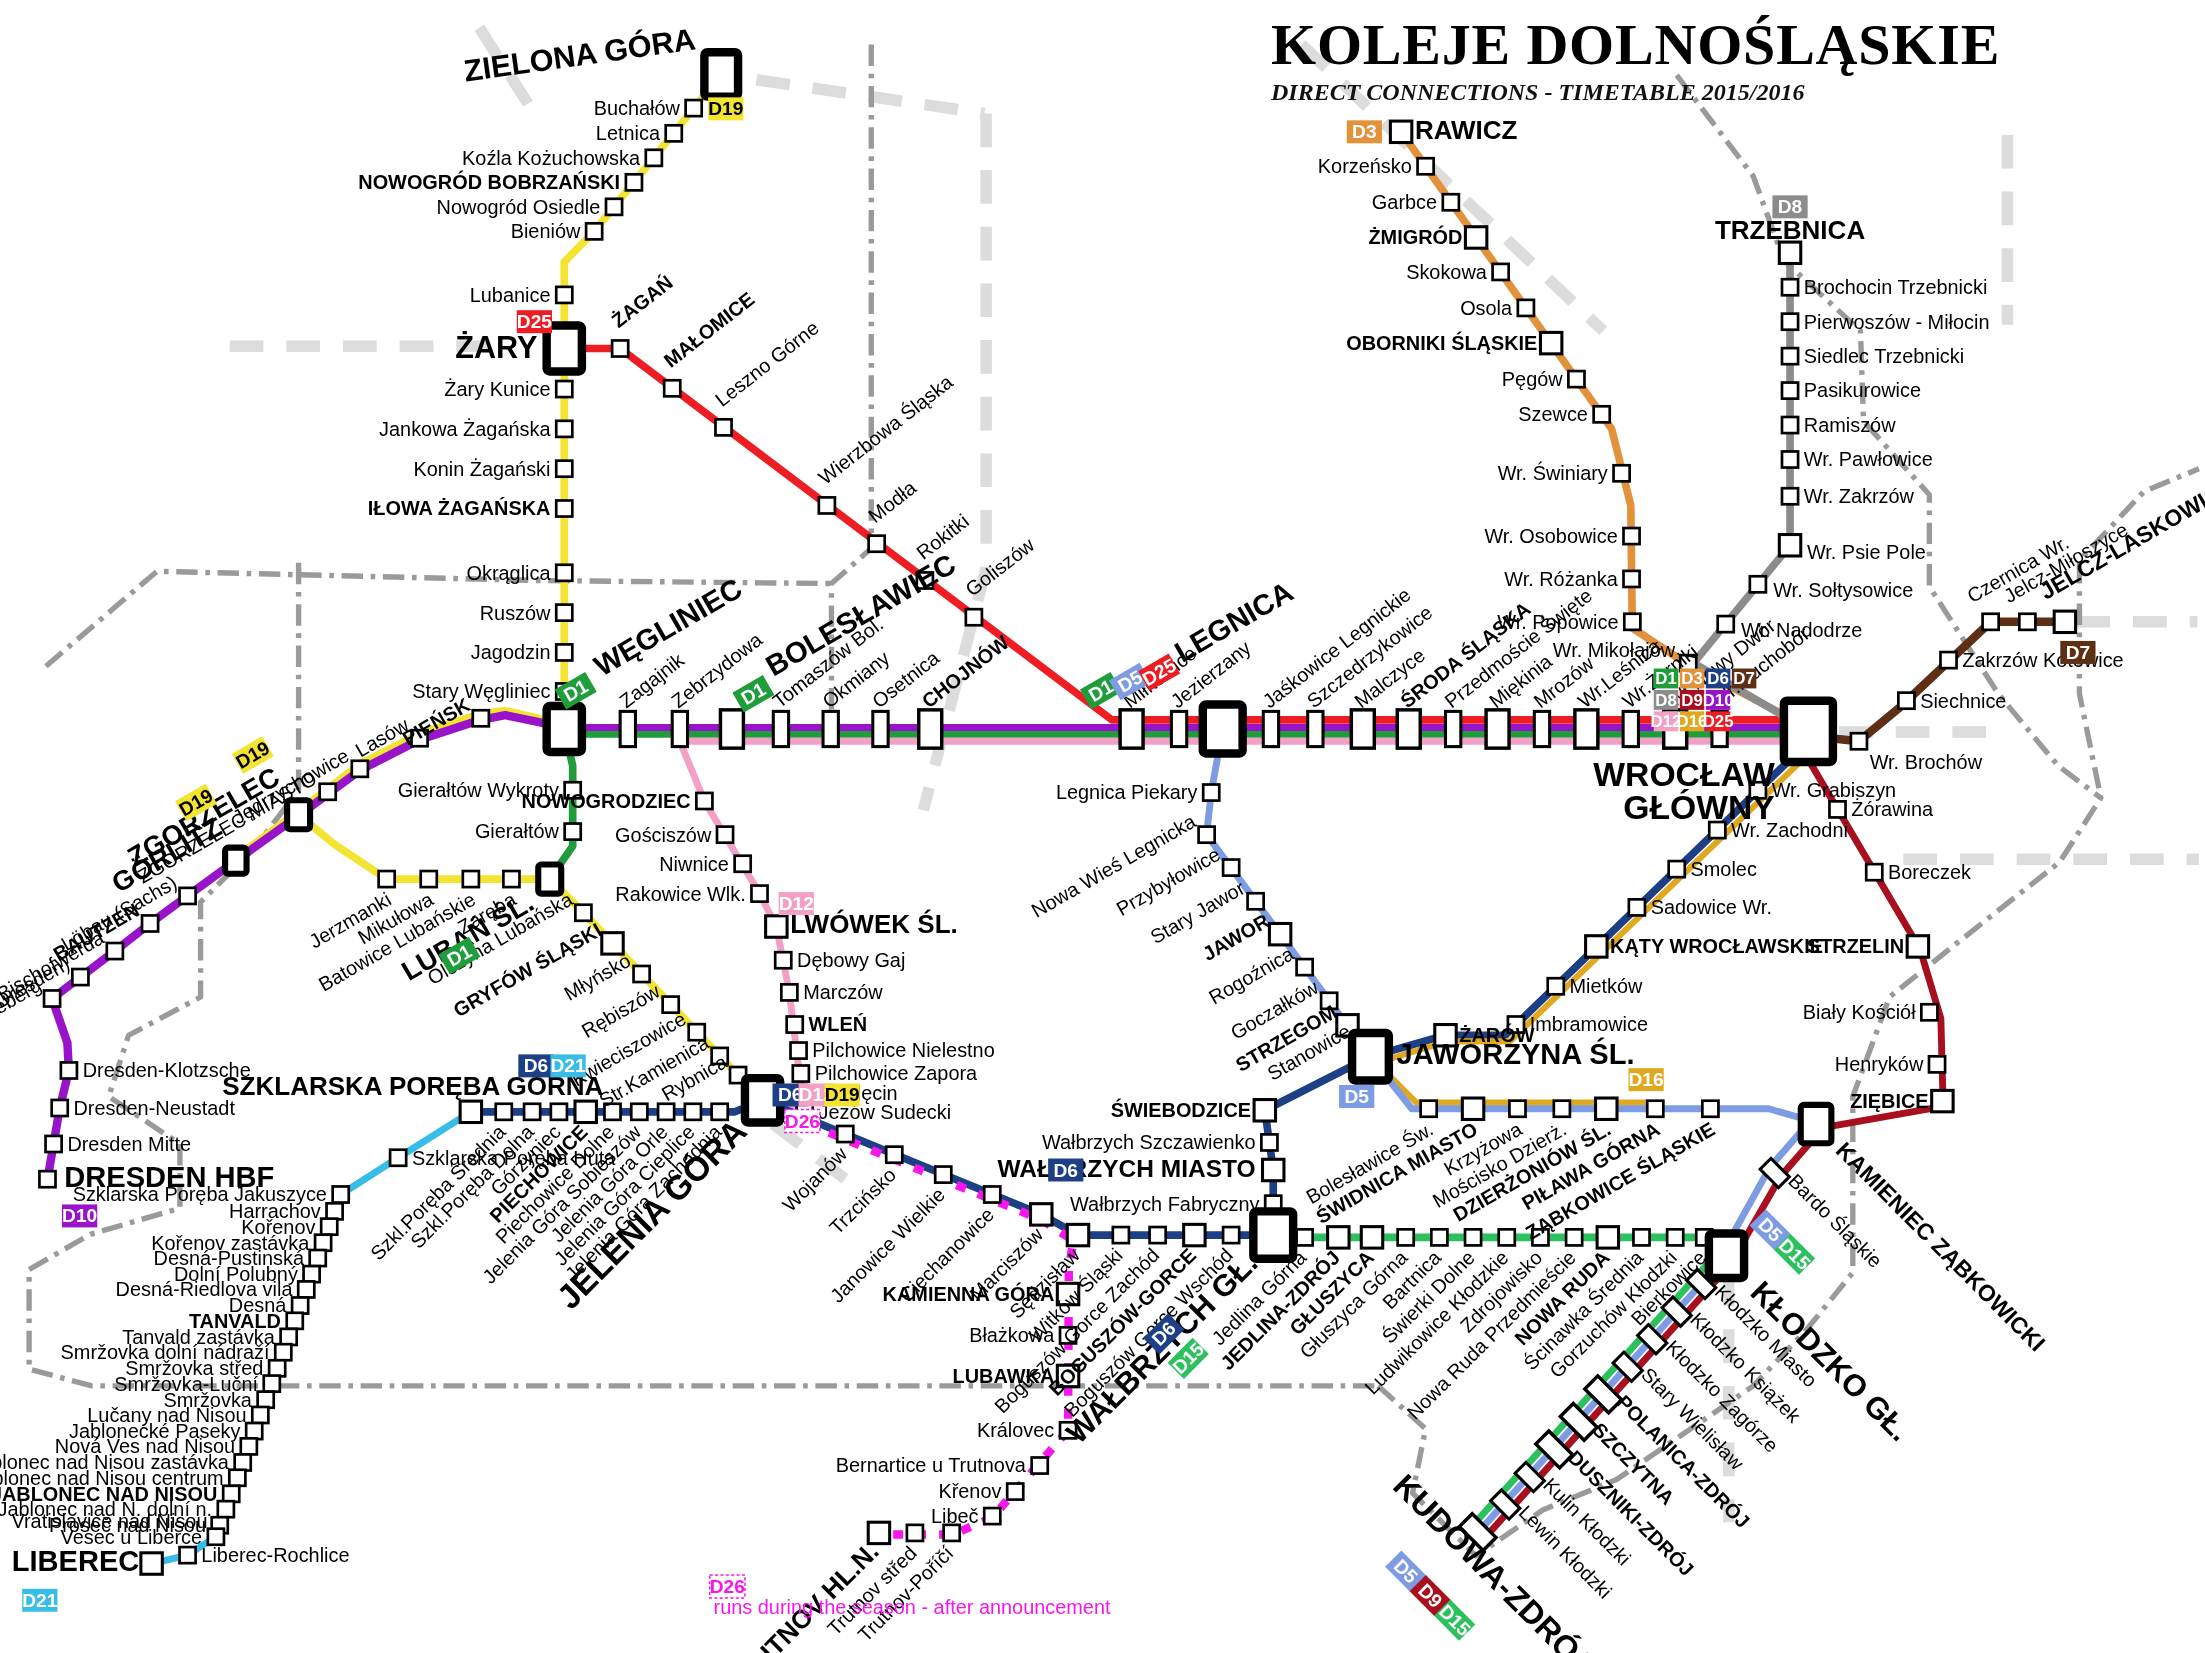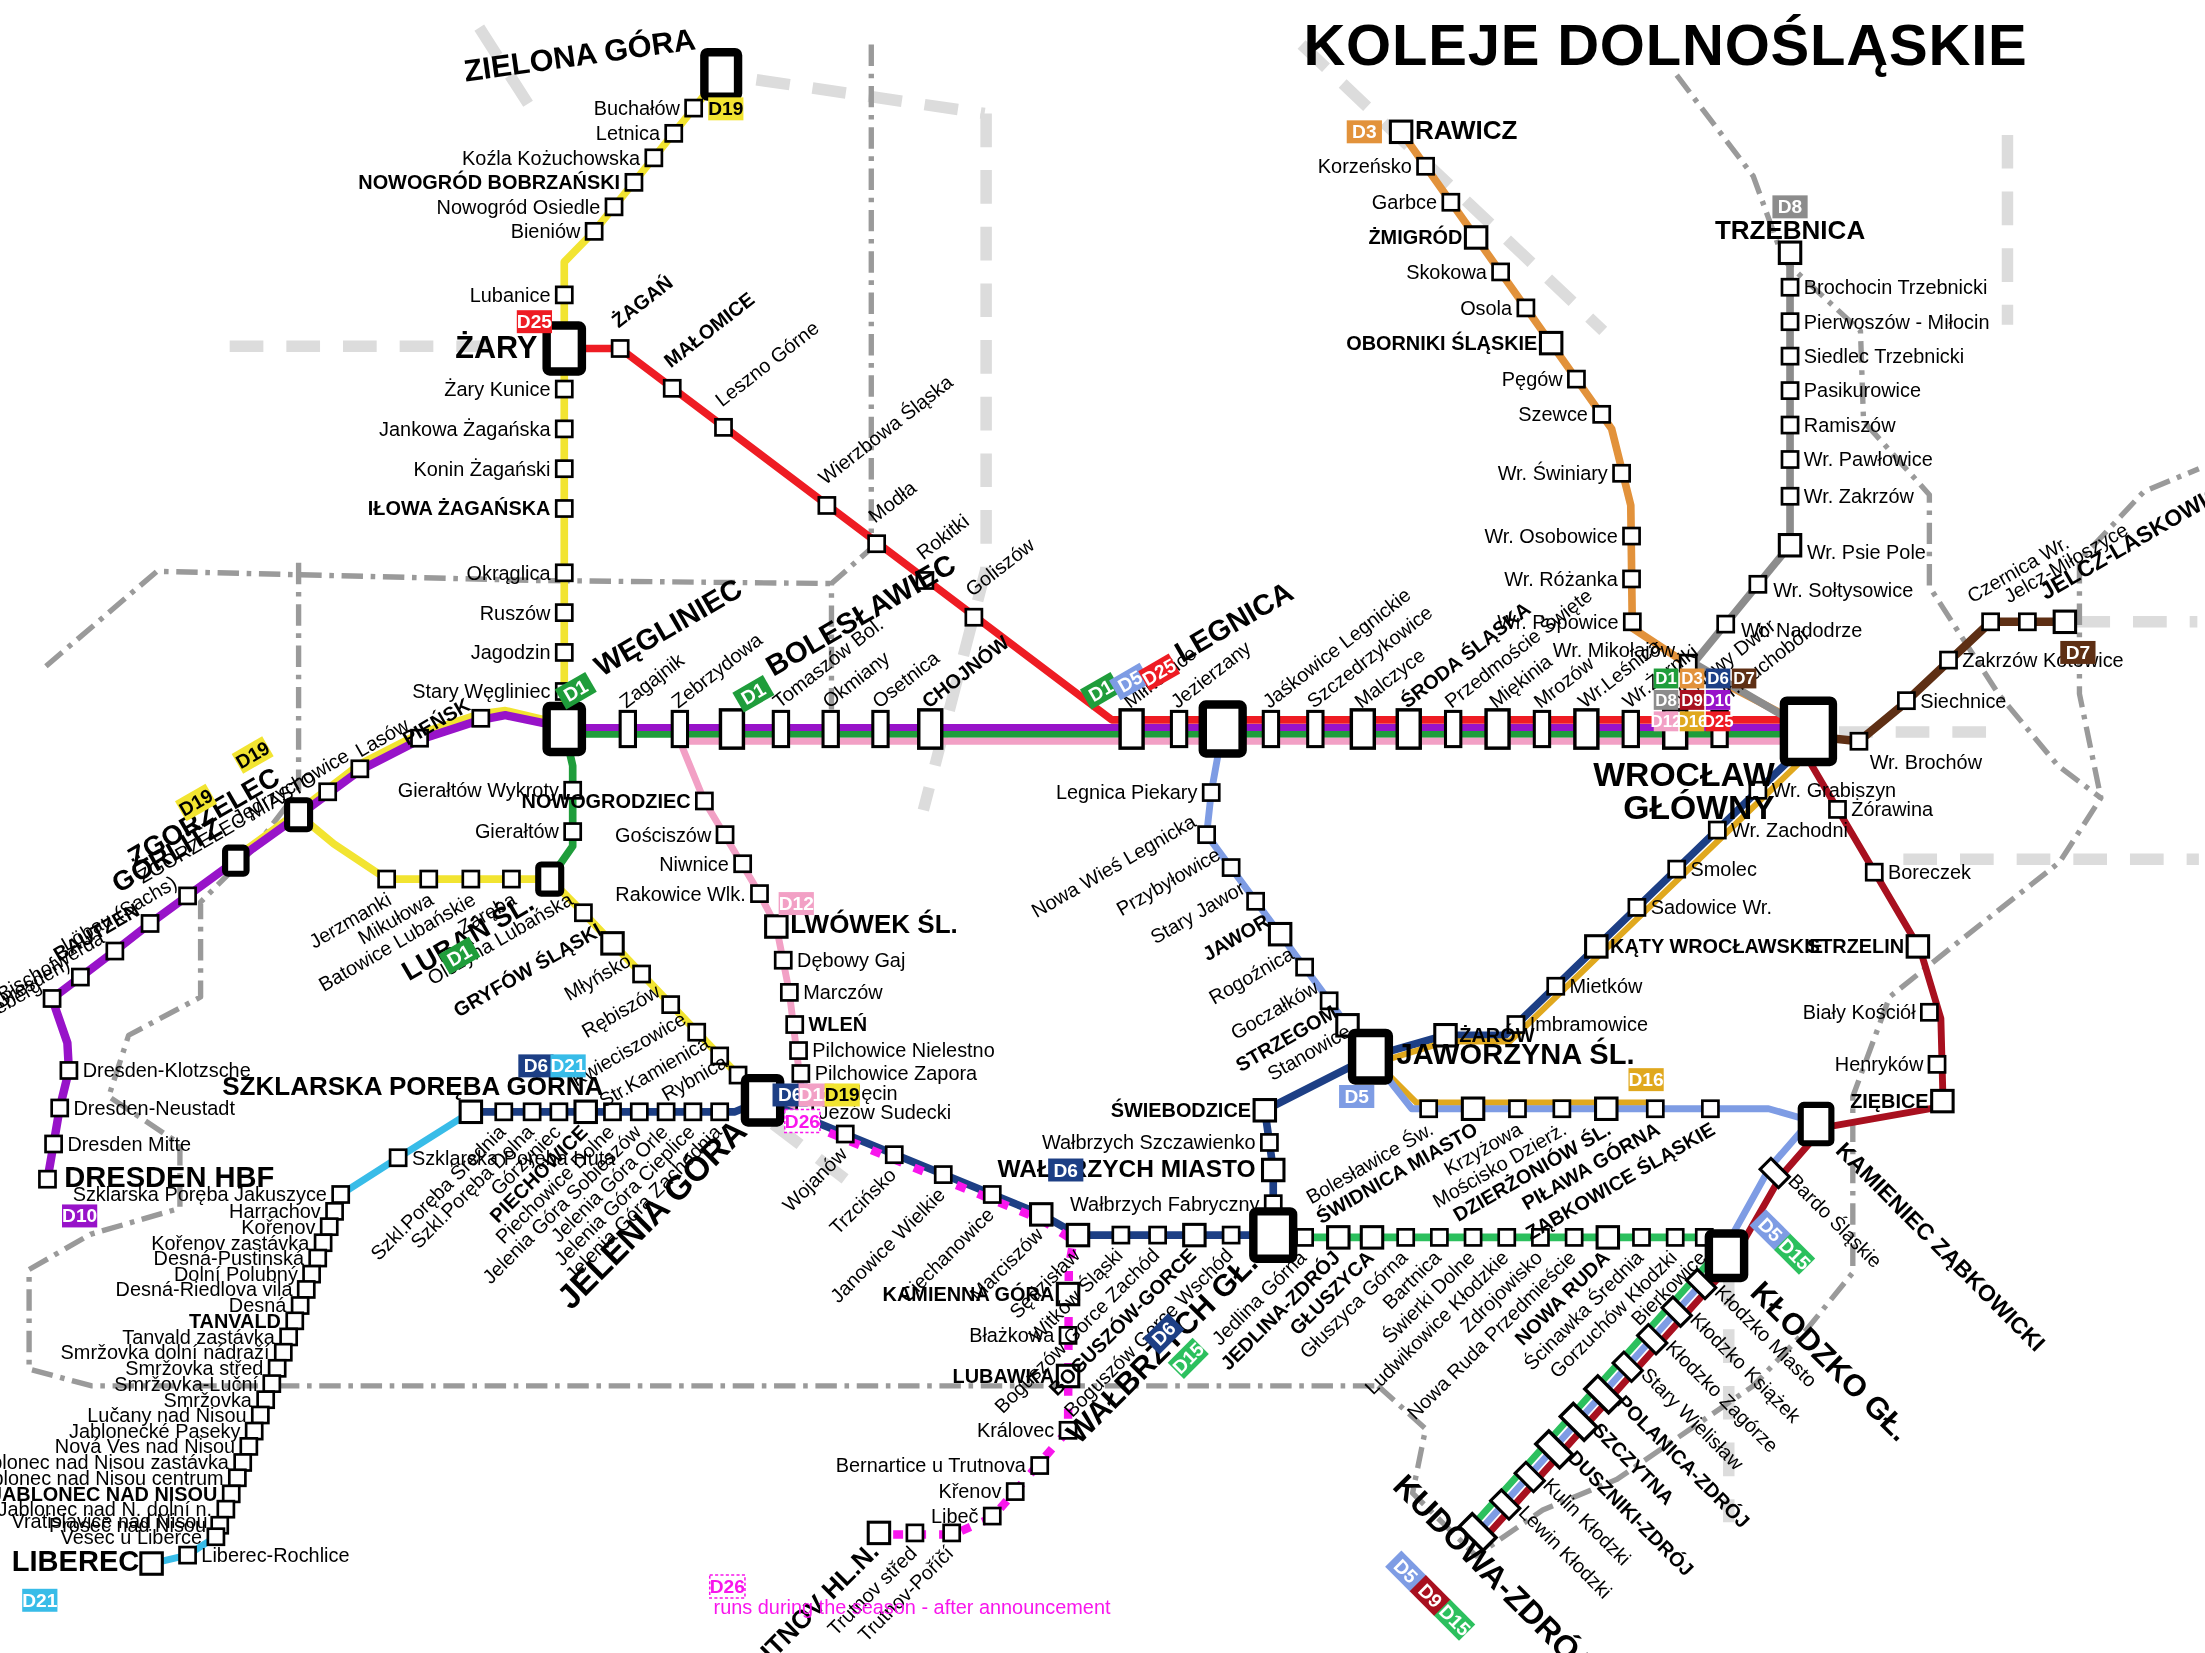--- a/index.html
+++ b/index.html
@@ -1,26 +1,27 @@
 <!DOCTYPE html>
 <html style="font-size:12.3px"><head>
 <meta charset="utf-8">
 <style>
   html,body{margin:0;padding:0;background:#fff;}
   body{width:2205px;height:1654px;position:relative;font-family:"Liberation Sans",sans-serif;}
   #map{position:absolute;left:0;top:0;}
-  #titleblock{position:absolute;left:1271px;top:10.7px;width:789px;text-align:center;z-index:5;}
+  #titleblock{position:absolute;left:1271px;top:10.7px;width:789px;text-align:left;z-index:5;font-family:Liberation Serif, serif;}
   #titleblock h1{margin:0;font-size:58px;font-weight:bold;letter-spacing:0.8px;color:#000;}
   #titleblock .sub{font-size:24px;font-style:italic;font-weight:bold;color:#111;margin-top:1.5px;}
 </style>
 </head>
 <body>
 
 <div id="titleblock">
   <h1>KOLEJE DOLNOŚLĄSKIE</h1>
+  <div class="sub">DIRECT CONNECTIONS - TIMETABLE 2015/2016</div>
 </div>
 
 <svg id="map" xmlns="http://www.w3.org/2000/svg" viewBox="0 0 2880 2160" width="2205" height="1654">
     <polyline points="300,452 648,452" fill="none" stroke="#dcdcdc" stroke-width="15" stroke-linejoin="round" stroke-linecap="butt" stroke-dasharray="44 30"></polyline>
     <polyline points="988,104 1286,148" fill="none" stroke="#dcdcdc" stroke-width="15" stroke-linejoin="round" stroke-linecap="butt" stroke-dasharray="44 30"></polyline>
     <polyline points="1288,148 1288,742" fill="none" stroke="#dcdcdc" stroke-width="15" stroke-linejoin="round" stroke-linecap="butt" stroke-dasharray="44 30"></polyline>
     <polyline points="1288,742 1206,1058" fill="none" stroke="#dcdcdc" stroke-width="15" stroke-linejoin="round" stroke-linecap="butt" stroke-dasharray="44 30"></polyline>
     <polyline points="1700,58 2094,432" fill="none" stroke="#dcdcdc" stroke-width="15" stroke-linejoin="round" stroke-linecap="butt" stroke-dasharray="44 30"></polyline>
     <polyline points="2622,176 2622,424" fill="none" stroke="#dcdcdc" stroke-width="15" stroke-linejoin="round" stroke-linecap="butt" stroke-dasharray="44 30"></polyline>
     <polyline points="2486,1122 2872,1122" fill="none" stroke="#dcdcdc" stroke-width="15" stroke-linejoin="round" stroke-linecap="butt" stroke-dasharray="44 30"></polyline>

